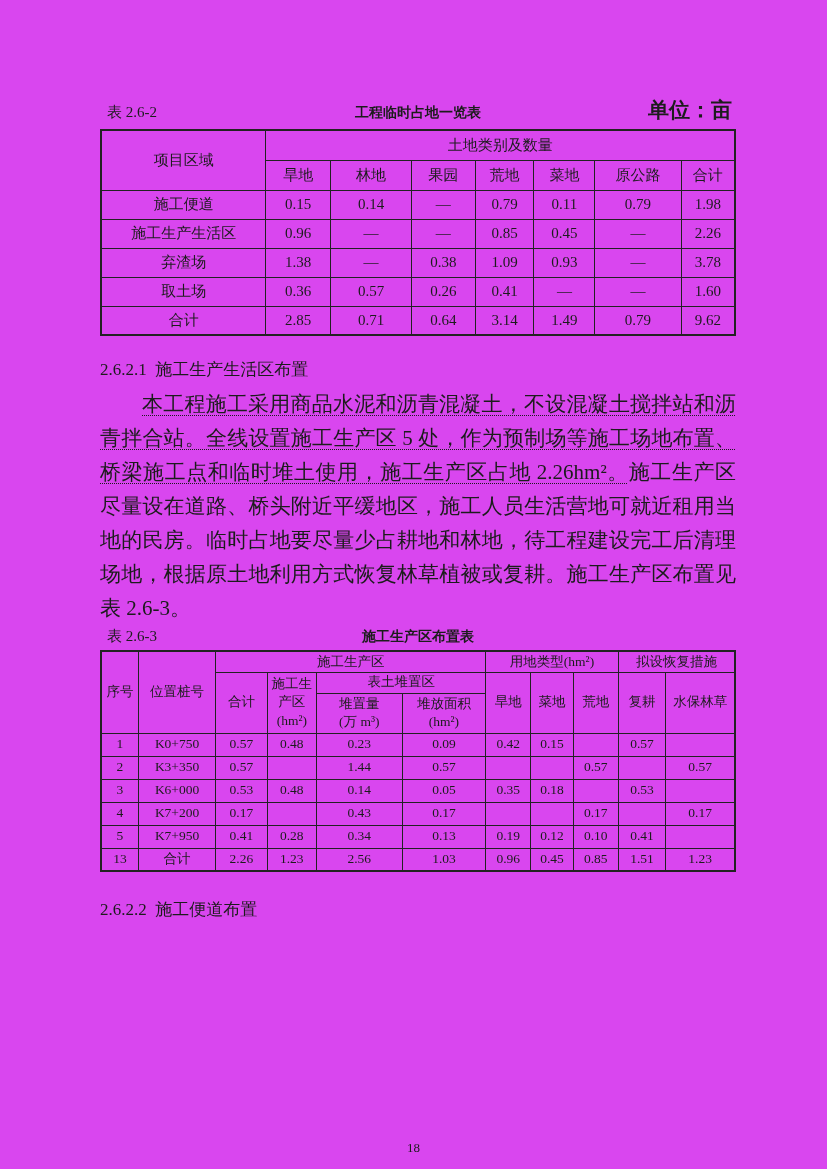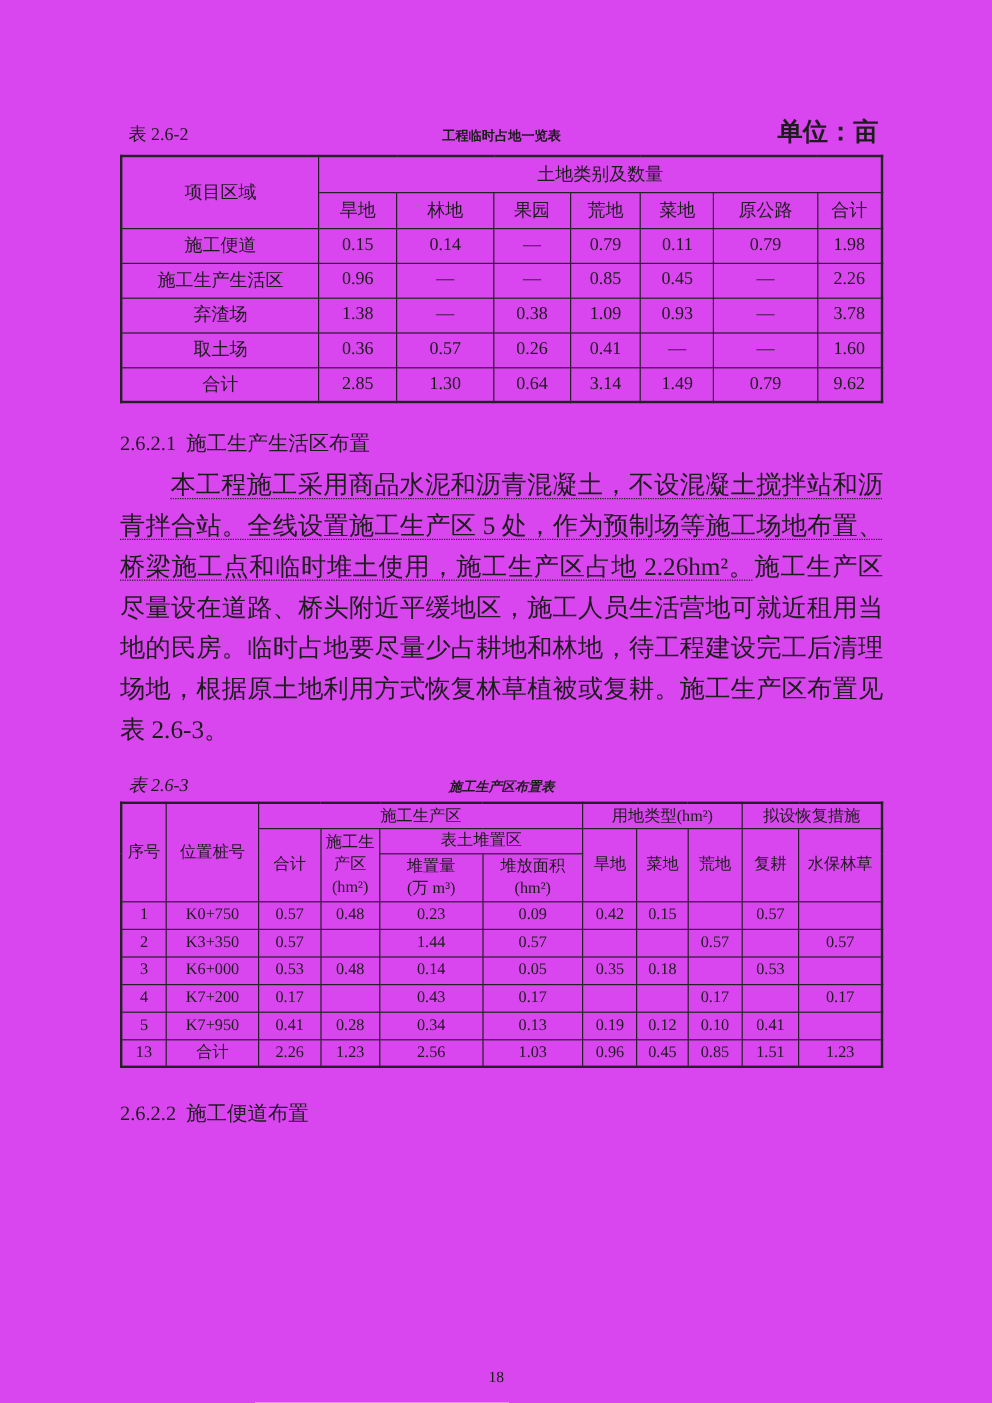--- a/index.html
+++ b/index.html
@@ -21,28 +21,28 @@
 
   
   .caption {
     display: grid;
     grid-template-columns: 1fr auto 1fr;
     align-items: baseline;
     margin-bottom: 5px;
   }
   .cap-label { justify-self: start; font-size: 15px; padding-left: 7px; }
   .cap-title {
-    justify-self: center; font-size: 11px; font-weight: bold;
+    justify-self: center; font-size: 14px; font-weight: bold;
     font-family: "Liberation Sans", "DejaVu Sans", sans-serif;
   }
   .cap-unit {
     justify-self: end; font-size: 21px; font-weight: bold; padding-right: 4px;
     font-family: "Liberation Sans", "DejaVu Sans", sans-serif;
   }
-  .cap2 { margin-top: 20px; margin-bottom: 4px; font-style: italic; }
+  .cap2 { margin-top: 2px; margin-bottom: 4px; }
 
   
   table { width: 100%; border-collapse: collapse; table-layout: fixed; }
   th, td {
     border: 1px solid #222;
     text-align: center; vertical-align: middle;
     font-weight: normal;
     padding: 0 2px;
     overflow: hidden;
   }
@@ -157,21 +157,21 @@
             <td>0.57</td>
             <td>0.26</td>
             <td>0.41</td>
             <td>—</td>
             <td>—</td>
             <td>1.60</td>
           </tr>
           <tr>
             <td>合计</td>
             <td>2.85</td>
-            <td>1.30</td>
+            <td>0.71</td>
             <td>0.64</td>
             <td>3.14</td>
             <td>1.49</td>
             <td>0.79</td>
             <td>9.62</td>
           </tr>
         </tbody>
     </table>
 
     <h4 class="heading">2.6.2.1  施工生产生活区布置</h4>

